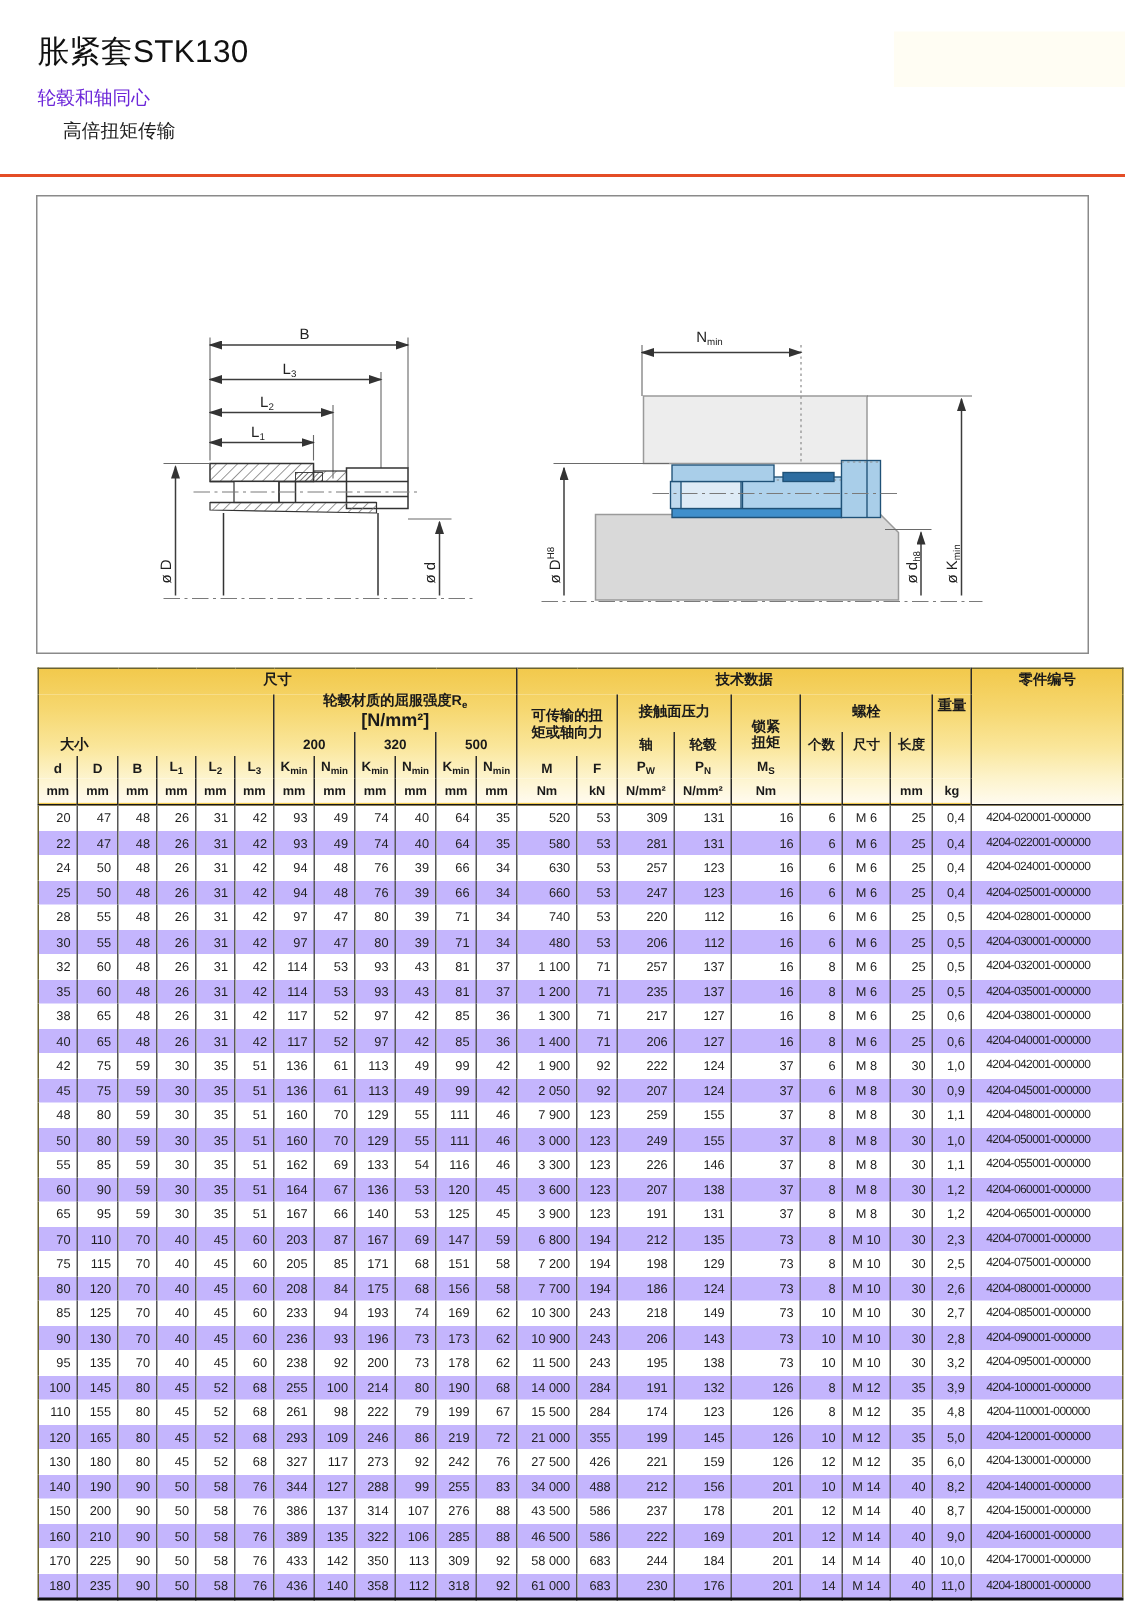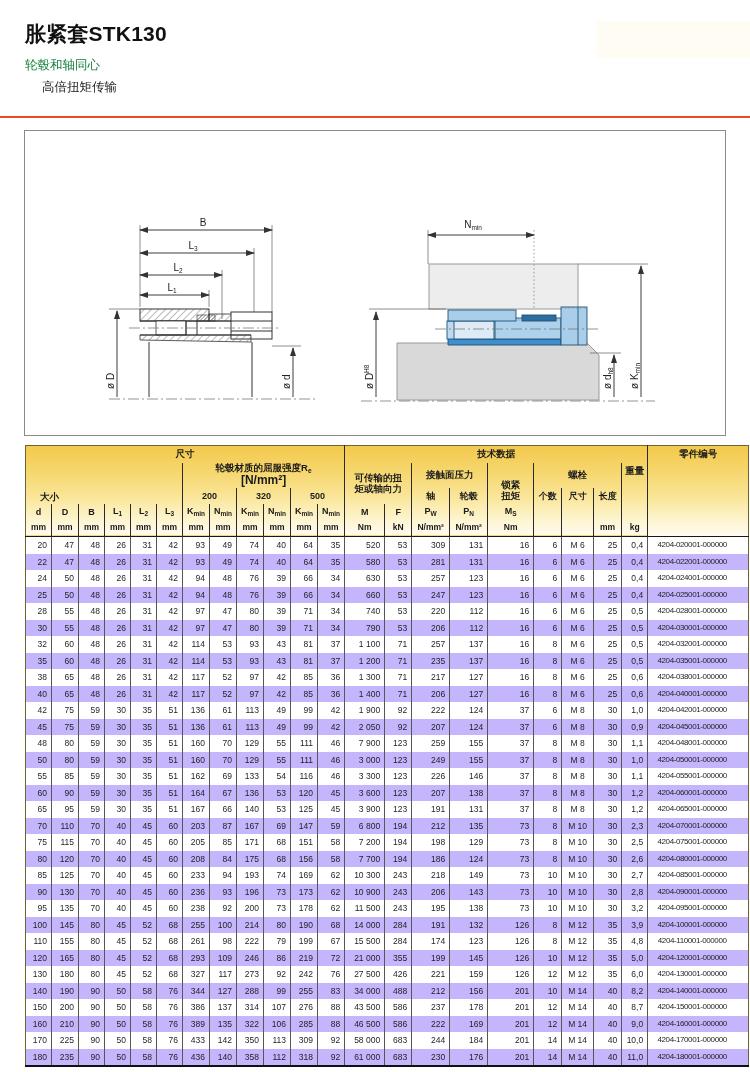--- a/index.html
+++ b/index.html
@@ -1,19 +1,19 @@
 <!DOCTYPE html>
 <html><head>
 <meta charset="utf-8">
 <style>
   html,body{margin:0;padding:0}
   body{width:750px;height:1072px;position:relative;background:#fff;overflow:hidden;
        font-family:"Liberation Sans","DejaVu Sans",sans-serif;color:#1c1c1c}
-  .page-title{position:absolute;left:25px;top:20px;font-size:21px;font-weight:bold;color:#111;letter-spacing:.2px}
-  .page-sub1{position:absolute;left:25px;top:57px;font-size:12.5px;color:#15803d}
+  .page-title{position:absolute;left:25px;top:20px;font-size:21px;font-weight:normal;color:#111;letter-spacing:.2px}
+  .page-sub1{position:absolute;left:25px;top:57px;font-size:12.5px;color:#6d28d9}
   .page-sub2{position:absolute;left:42px;top:79px;font-size:12.5px;color:#222}
   .ivory-box{position:absolute;left:596px;top:21px;width:154px;height:37px;background:#fffdf3}
   .orange-rule{position:absolute;left:0;top:116px;width:750px;height:2px;background:#e44d26}
   .figure-box{position:absolute;left:24px;top:130px;width:700px;height:304px;border:1px solid #8a8a8a;background:#fff}
 
   .table-wrap{position:absolute;left:25px;top:445px}
   table{border-collapse:collapse;table-layout:fixed;width:723px;
         border:1px solid #6b6330;border-bottom:2px solid #101010}
   thead{background:linear-gradient(180deg,#F2C94C 0%,#F6D76F 30%,#FAE69A 58%,#FDF4CE 82%,#FFFBEF 100%)}
   thead th{font-weight:bold;color:#1a1a1a;padding:0;border-left:1px solid #2a2a2a;vertical-align:middle;line-height:1.15}
@@ -382,21 +382,21 @@
           <td class="c2">48</td>
           <td class="c3">26</td>
           <td class="c4">31</td>
           <td class="c5">42</td>
           <td class="c6">97</td>
           <td class="c7">47</td>
           <td class="c8">80</td>
           <td class="c9">39</td>
           <td class="c10">71</td>
           <td class="c11">34</td>
-          <td class="c12">790</td>
+          <td class="c12">480</td>
           <td class="c13">53</td>
           <td class="c14">206</td>
           <td class="c15">112</td>
           <td class="c16">16</td>
           <td class="c17">6</td>
           <td class="c18">M 6</td>
           <td class="c19">25</td>
           <td class="c20">0,5</td>
           <td class="c21">4204-030001-000000</td>
         </tr>

